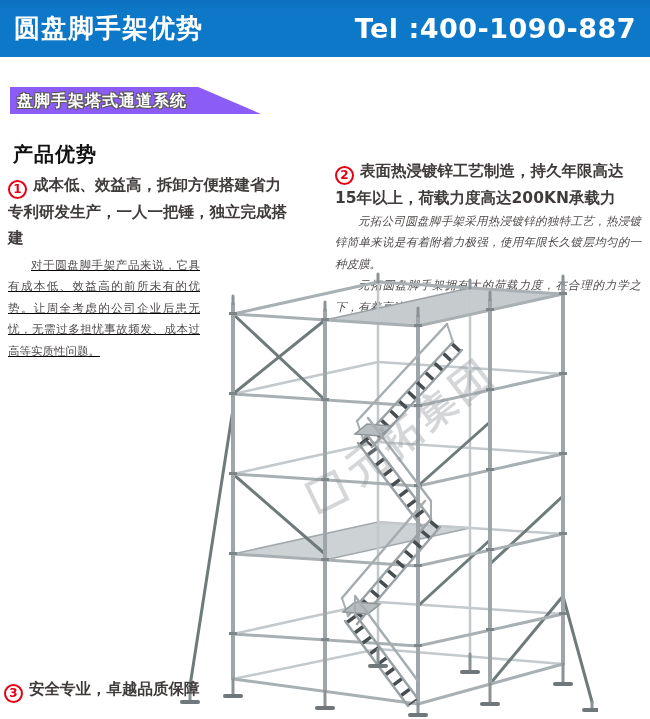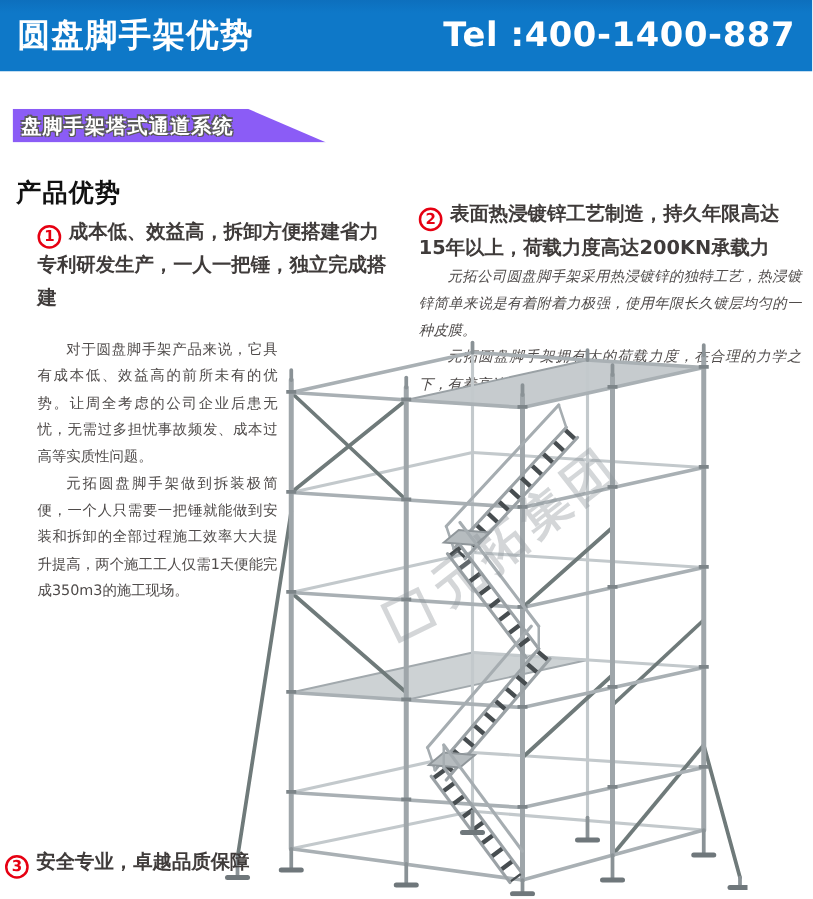--- a/index.html
+++ b/index.html
@@ -21,52 +21,51 @@
             text-shadow:-1px -1px 0 #5a5a5a,1px -1px 0 #5a5a5a,-1px 1px 0 #5a5a5a,1px 1px 0 #5a5a5a; }
 
   .section-title { position:absolute; left:13px; top:141px; font-size:20px; font-weight:bold; color:#111111; letter-spacing:1px; }
 
   
   .adv-heading { font-size:15.5px; font-weight:bold; color:#3f3b3a; line-height:26px; }
   .circle-num { display:inline-flex; align-items:center; justify-content:center;
                 width:19px; height:19px; border:2px solid #e60012; border-radius:50%;
                 color:#e60012; font-size:12px; font-weight:bold; margin-right:6px;
                 vertical-align:-3px; background:#fff; }
-  .adv-left  { position:absolute; left:30px;  top:172px; width:292px; }
+  .adv-left  { position:absolute; left:8px;  top:172px; width:292px; }
   .adv-right { position:absolute; left:335px; top:158px; width:308px; }
   .adv-paras p { font-size:11.5px; color:#4f4b4a; line-height:21.5px; text-indent:2em; text-align:justify; }
-  .adv-left  .adv-paras { width:192px; margin-top:18px; }
+  .adv-left  .adv-paras { width:192px; margin-top:4px;text-decoration:underline; }
   .adv-right .adv-paras { width:306px; margin-top:0;font-style:italic; }
   .adv-bottom { position:absolute; left:4px; top:676px; }
 
   
   .photo { position:absolute; left:163px; top:264px; width:435px; height:453px; }
 </style>
 </head>
 <body>
 
 <div class="page">
 
   <div class="top-bar">
     <span class="top-title">圆盘脚手架优势</span>
-    <span class="top-tel">Tel :400-1400-887</span>
+    <span class="top-tel">Tel :400-1090-887</span>
   </div>
 
   <div class="ribbon">盘脚手架塔式通道系统</div>
 
   <div class="section-title">产品优势</div>
 
   <div class="adv-left">
     <div class="adv-heading">
       <span class="circle-num">1</span><span>成本低、效益高，拆卸方便搭建省力</span>
       <div>专利研发生产，一人一把锤，独立完成搭建</div>
     </div>
     <div class="adv-paras">
       <p>对于圆盘脚手架产品来说，它具有成本低、效益高的前所未有的优势。让周全考虑的公司企业后患无忧，无需过多担忧事故频发、成本过高等实质性问题。</p>
-      <p>元拓圆盘脚手架做到拆装极简便，一个人只需要一把锤就能做到安装和拆卸的全部过程施工效率大大提升提高，两个施工工人仅需1天便能完成350m3的施工现场。</p>
     </div>
   </div>
 
   <div class="adv-right">
     <div class="adv-heading">
       <span class="circle-num">2</span><span>表面热浸镀锌工艺制造，持久年限高达</span>
       <div>15年以上，荷载力度高达200KN承载力</div>
     </div>
     <div class="adv-paras">
       <p>元拓公司圆盘脚手架采用热浸镀锌的独特工艺，热浸镀锌简单来说是有着附着力极强，使用年限长久镀层均匀的一种皮膜。</p>

